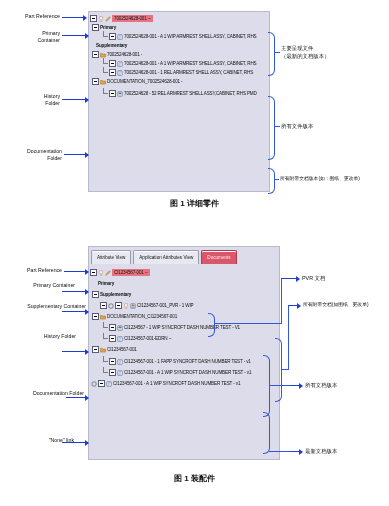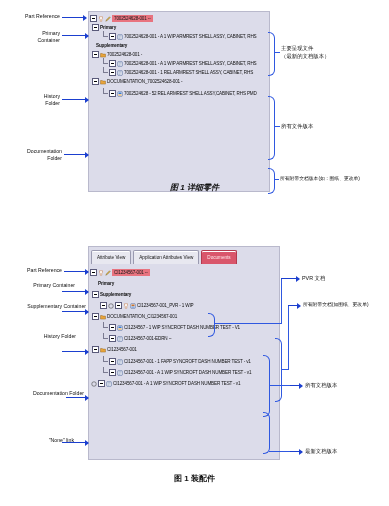--- a/index.html
+++ b/index.html
@@ -201,21 +201,21 @@
   <div class="cn" style="left:281px;top:122px;">
     <div>所有文件版本</div>
   </div>
 
   <div class="brace" style="left:268px;top:168px;width:6px;height:24px;"></div>
   <div class="bline" style="left:274px;top:179px;width:5px;height:1.3px;"></div>
   <div class="cn" style="left:280px;top:175px;font-size:4.8px;">
     <div>所有附带文档版本(如：图纸、更改单)</div>
   </div>
 
-  <div class="caption" style="top:182px;font-style:italic;">图 1  详细零件</div>
+  <div class="caption" style="top:198px;">图 1  详细零件</div>
 </div>
 
 <div class="fig" style="top:0;">
 
   <div class="panel" style="left:88px;top:246px;width:190px;height:212px;"></div>
 
   <div class="tabs" style="left:91px;top:249px;">
     <div class="tab">Attribute View</div>
     <div class="tab">Application Attributes View</div>
     <div class="tab sel">Documents</div>

